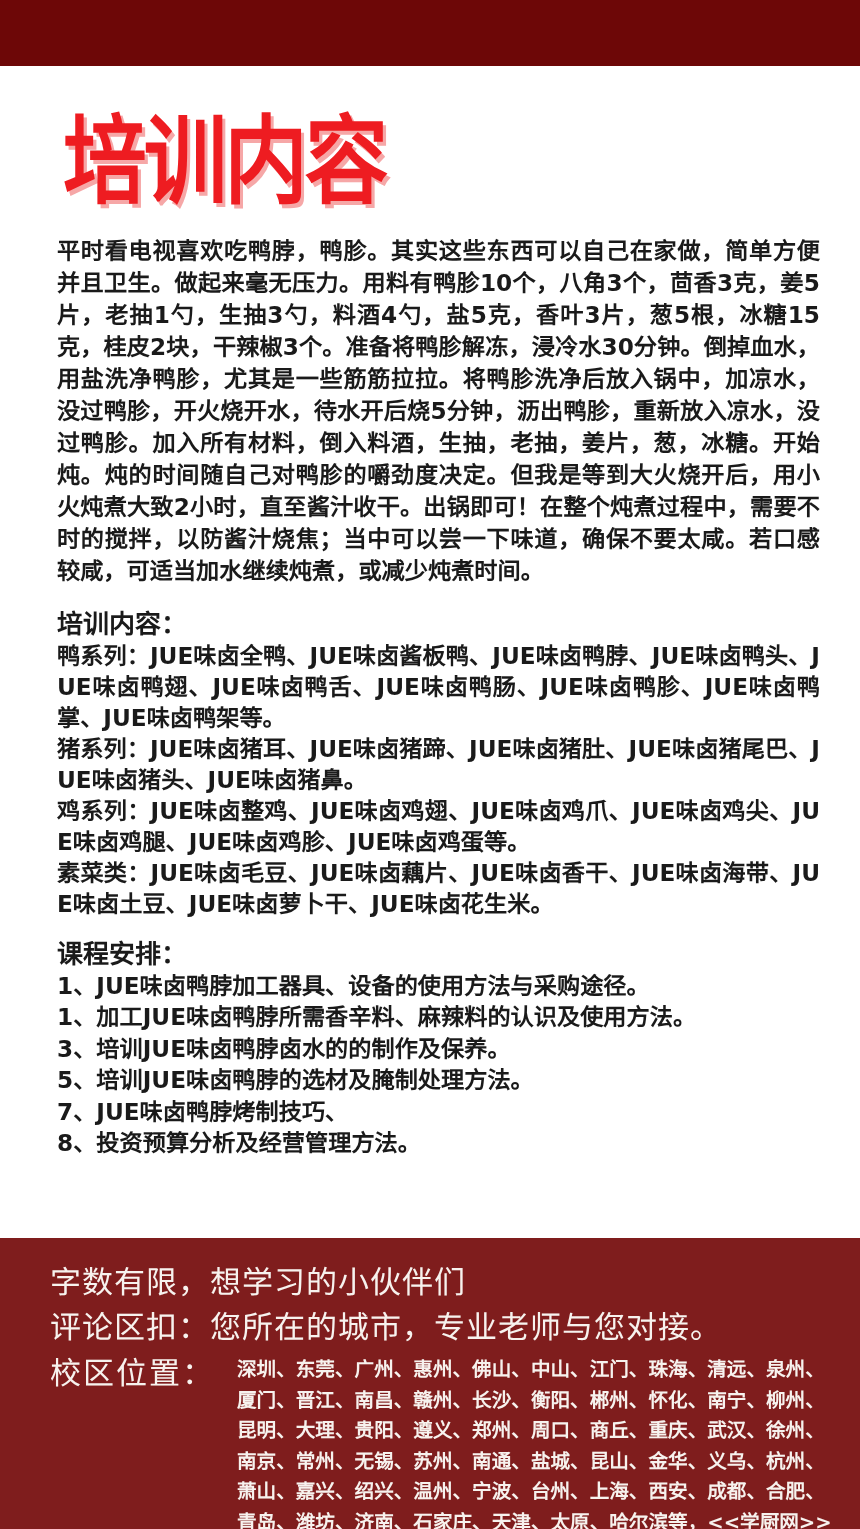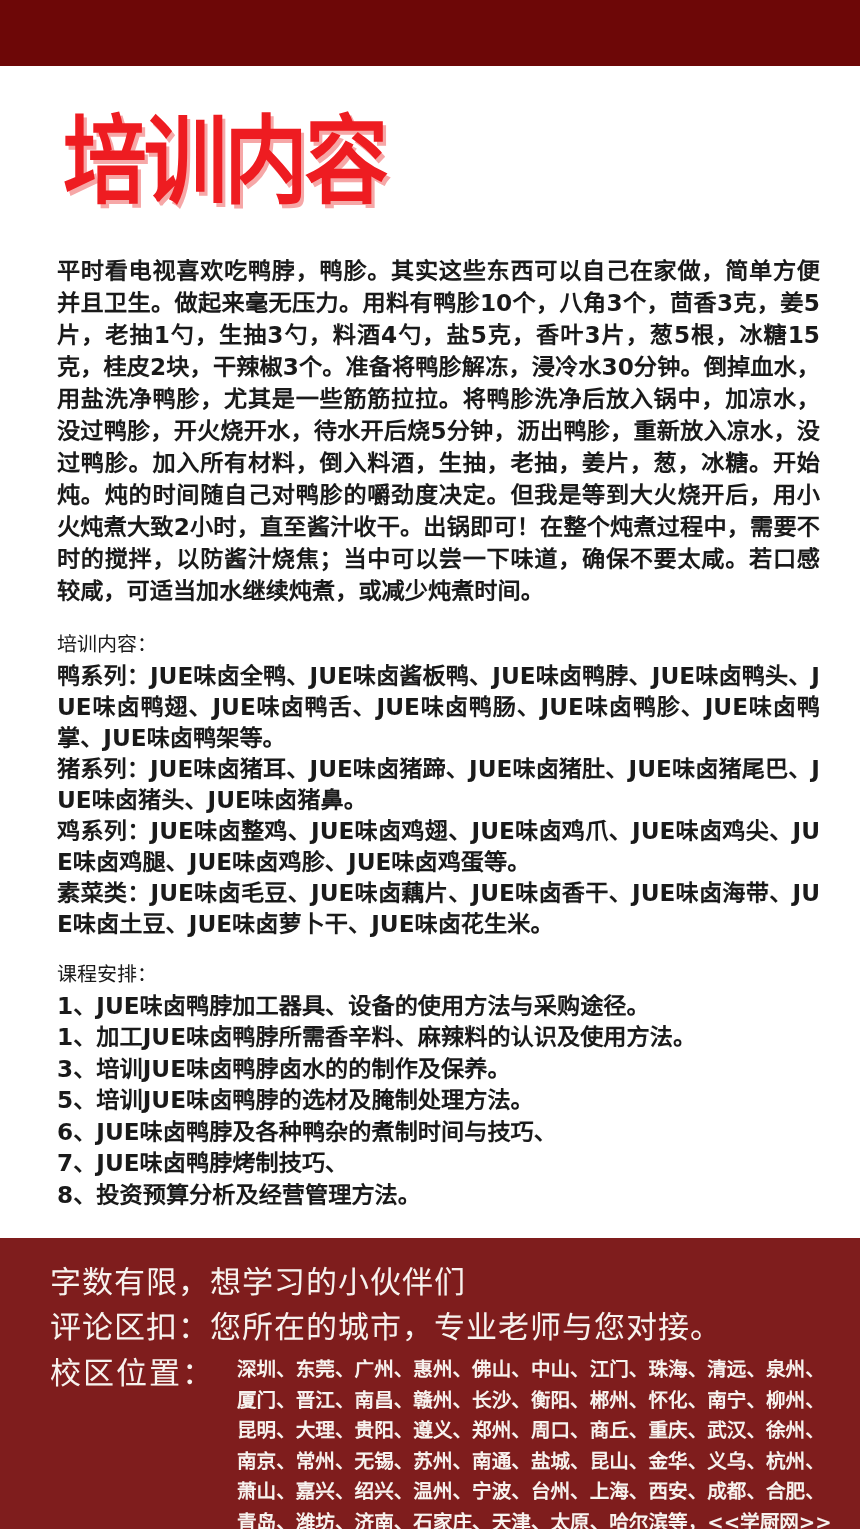--- a/index.html
+++ b/index.html
@@ -52,43 +52,43 @@
     color: #ee1c21;
     letter-spacing: -3px;
     transform: scaleY(1.18) scaleX(1.02);
     transform-origin: left top;
     text-shadow: 3px 4px 0 #f6a7a7;
     white-space: nowrap;
   }
 
   
   .body-block {
-    margin-top: 68px;
+    margin-top: 48px;
     color: #1a1a1a;
     font-size: 23.2px;
     line-height: 32px;
     font-weight: 700;
     text-align: justify;
     text-justify: inter-ideograph;
     letter-spacing: 0px;
     word-break: break-all;
   }
   .para {
     margin: 0;
     text-align: justify;
     text-align-last: left;
   }
   .spacer-sm { height: 22px; }
   .spacer-xs { height: 20px; }
 
   .sec-title {
     margin: 0;
-    font-size: 20px;
+    font-size: 26px;
     line-height: 31px;
-    font-weight: 400;
+    font-weight: 700;
     color: #1a1a1a;
   }
   .sec-line {
     margin: 0;
     font-size: 23.2px;
     line-height: 31px;
     font-weight: 700;
     color: #1a1a1a;
     text-align: justify;
     text-align-last: left;
@@ -177,21 +177,20 @@
       <p class="sec-line">鸡系列：JUE味卤整鸡、JUE味卤鸡翅、JUE味卤鸡爪、JUE味卤鸡尖、JUE味卤鸡腿、JUE味卤鸡胗、JUE味卤鸡蛋等。</p>
       <p class="sec-line">素菜类：JUE味卤毛豆、JUE味卤藕片、JUE味卤香干、JUE味卤海带、JUE味卤土豆、JUE味卤萝卜干、JUE味卤花生米。</p>
 
       <div class="spacer-xs"></div>
 
       <p class="sec-title">课程安排：</p>
       <p class="course-line">1、JUE味卤鸭脖加工器具、设备的使用方法与采购途径。</p>
       <p class="course-line">1、加工JUE味卤鸭脖所需香辛料、麻辣料的认识及使用方法。</p>
       <p class="course-line">3、培训JUE味卤鸭脖卤水的的制作及保养。</p>
       <p class="course-line">5、培训JUE味卤鸭脖的选材及腌制处理方法。</p>
-      <p class="course-line">6、JUE味卤鸭脖及各种鸭杂的煮制时间与技巧、</p>
       <p class="course-line">7、JUE味卤鸭脖烤制技巧、</p>
       <p class="course-line">8、投资预算分析及经营管理方法。</p>
 
     </div>
   </div>
 
   <div class="footer">
     <div class="footer-line-1">字数有限，想学习的小伙伴们</div>
     <div class="footer-line-2">评论区扣：您所在的城市，专业老师与您对接。</div>
     <div class="footer-loc">

